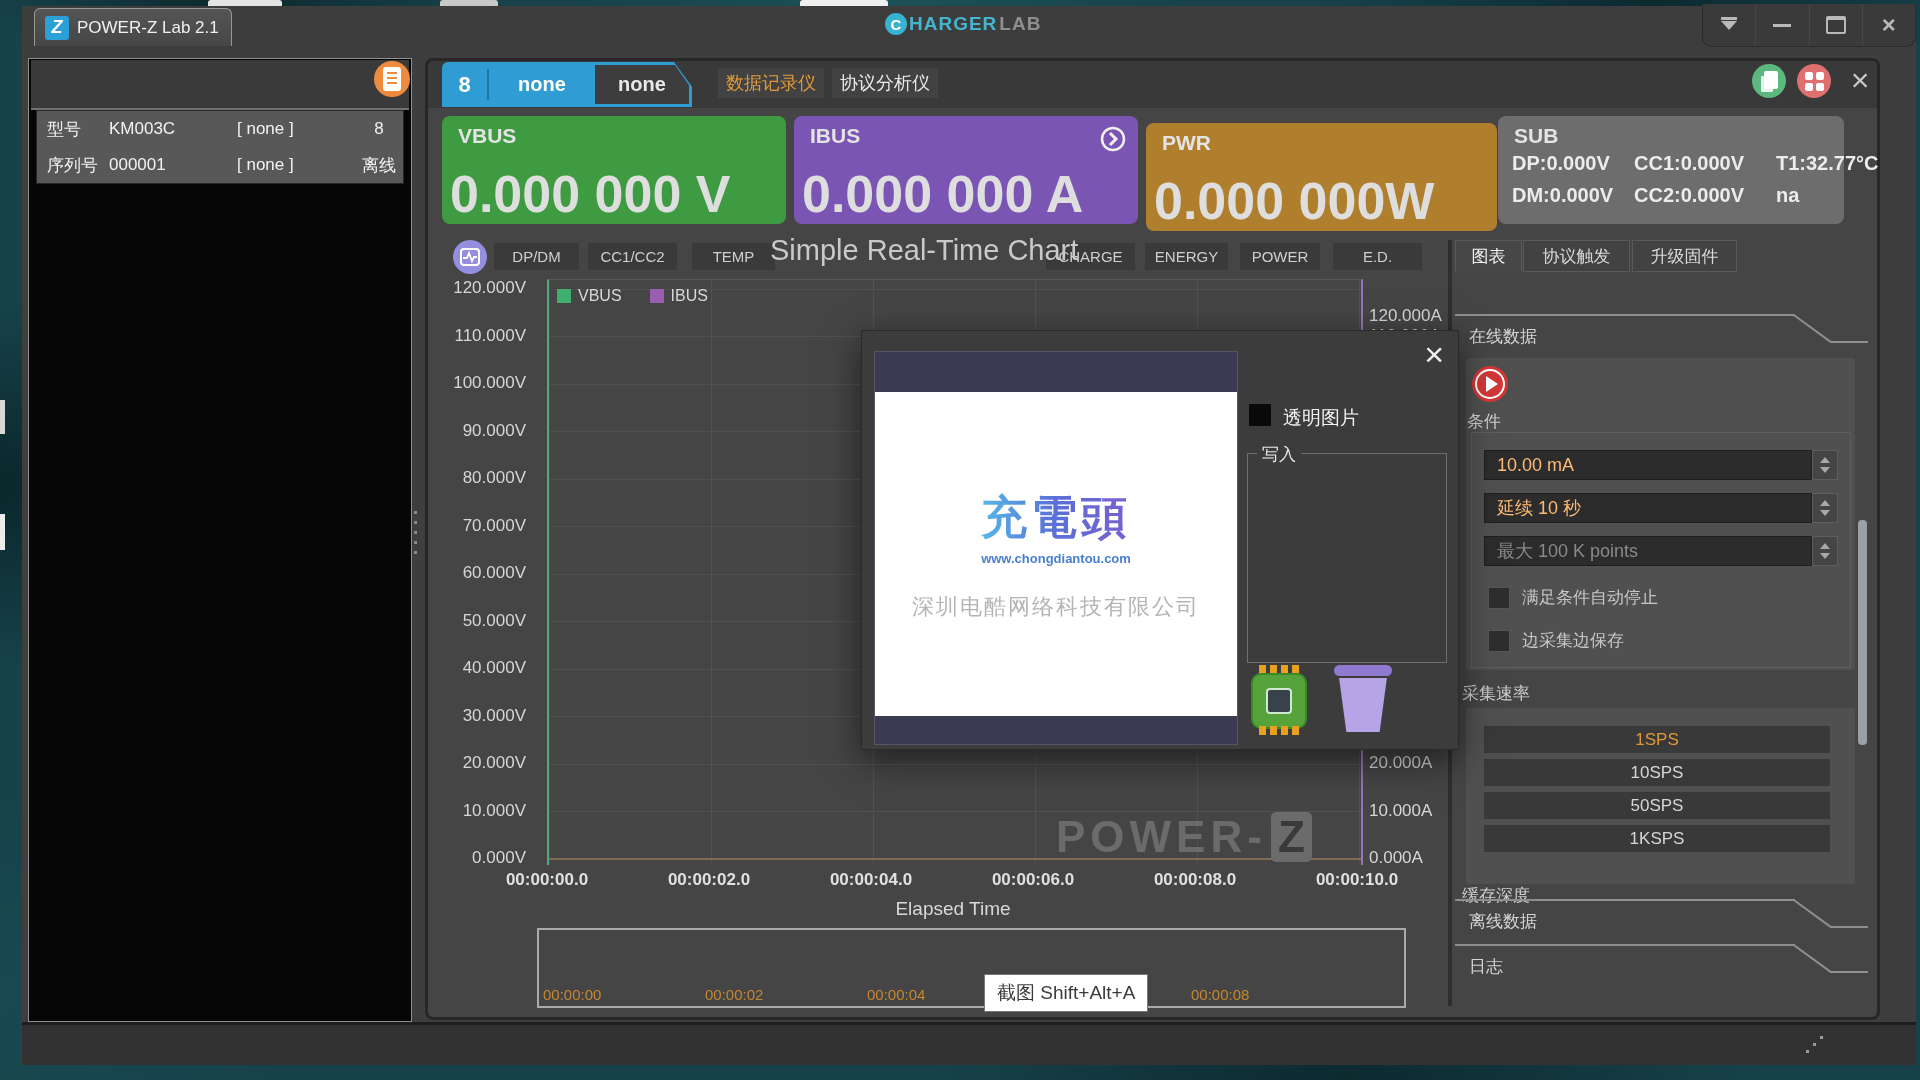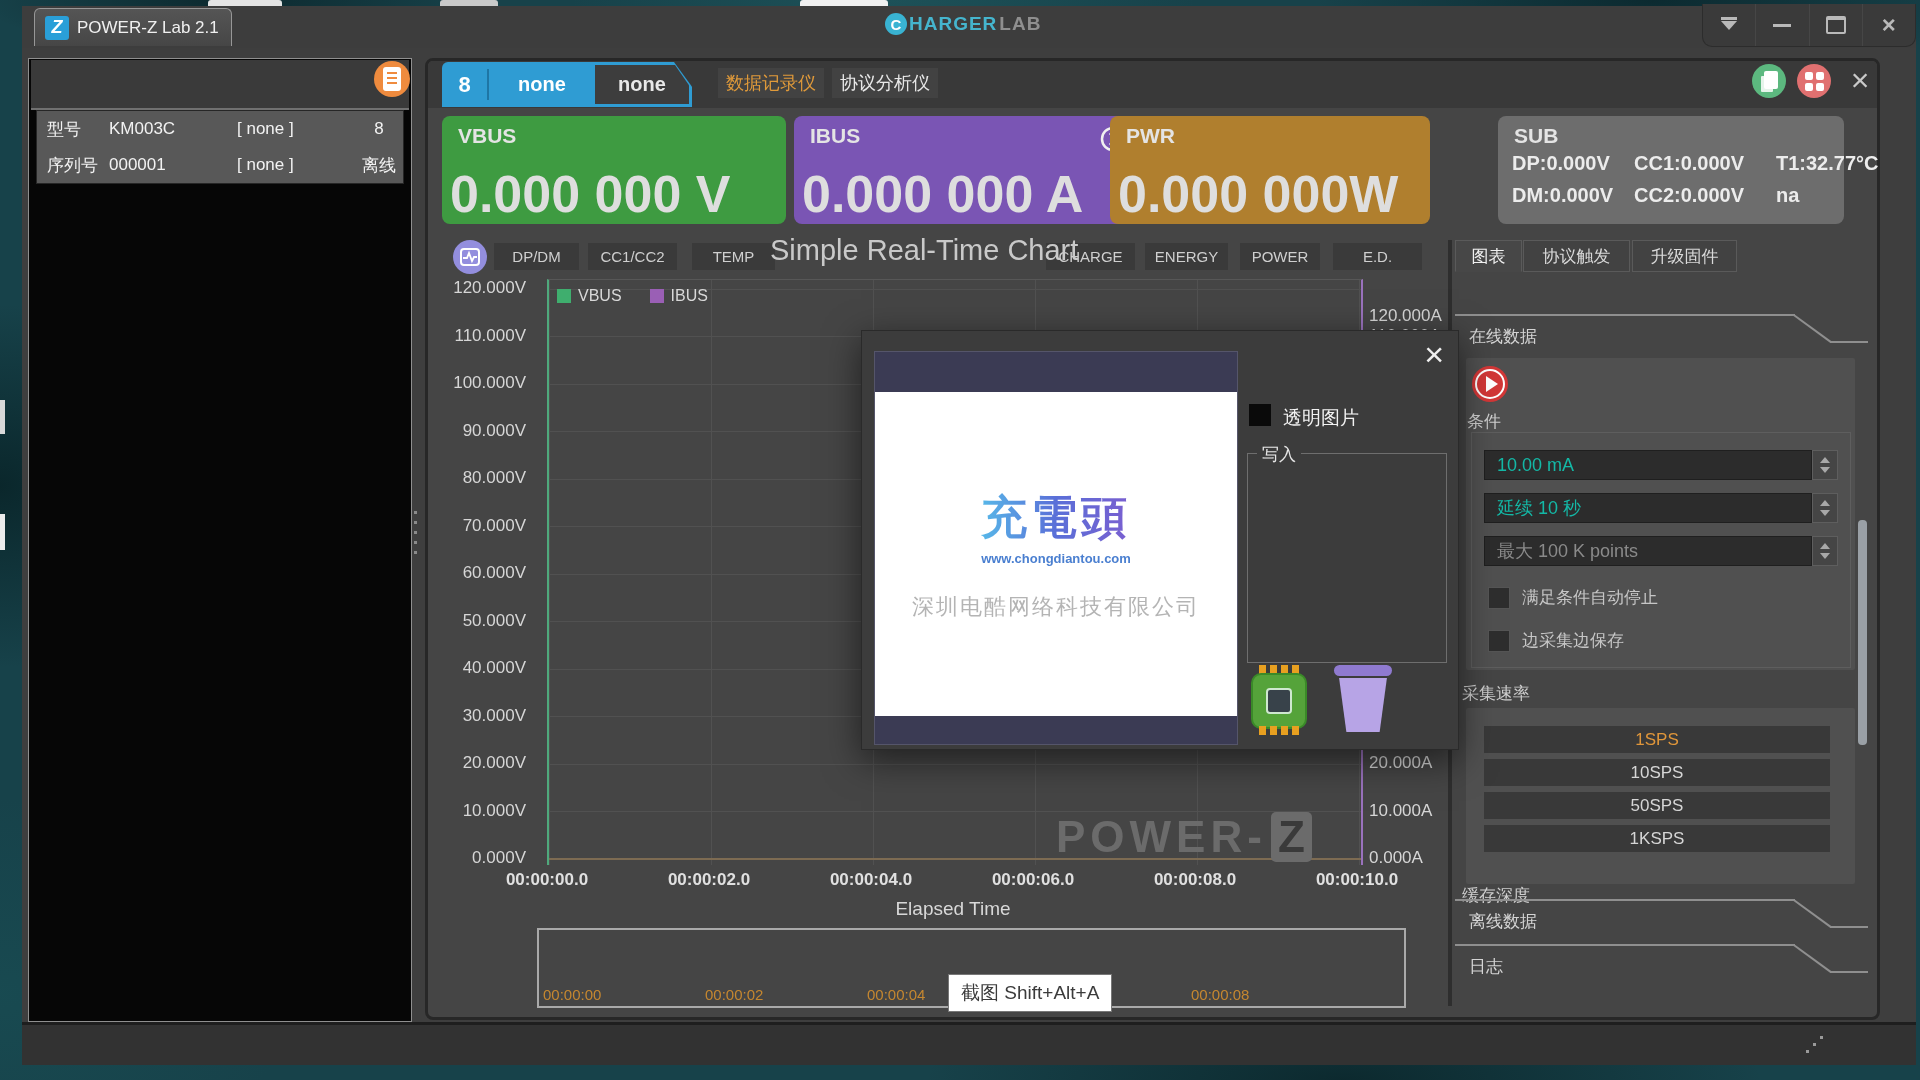--- a/index.html
+++ b/index.html
@@ -81,21 +81,21 @@
   .cb-green{left:1752px;background:#5cb87f;}
   .cb-red{left:1797px;background:#e07070;}
   .pages{width:14px;height:18px;background:#fff;border-radius:2px;box-shadow:-4px 4px 0 -1px #ffffffd8;margin-left:4px;margin-bottom:3px;}
   .grid4{width:8px;height:8px;background:#fff;border-radius:2px;box-shadow:11px 0 0 #fff,0 11px 0 #fff,11px 11px 0 #fff;margin:-10px 0 0 -10px;}
   .panel-x{position:absolute;left:1840px;top:60px;width:40px;height:40px;color:#c9c9c9;font-size:32px;
     display:flex;align-items:center;justify-content:center;}
   
   .card{position:absolute;top:116px;height:108px;border-radius:8px;}
   .card.vbus{left:442px;width:344px;background:#3e9b41;}
   .card.ibus{left:794px;width:344px;background:#7a55b4;}
-  .card.pwr{left:1110px;width:320px;background:#b07f2e;}
+  .card.pwr{left:1146px;width:351px;background:#b07f2e;margin-top:7px;}
   .card.sub{left:1498px;width:346px;background:#6d6d6d;}
   .card-label{position:absolute;left:16px;top:8px;font-size:21px;font-weight:bold;color:#e4e4e4;}
   .card-value{position:absolute;left:8px;bottom:0px;font-size:52px;font-weight:bold;color:#dedede;white-space:nowrap;}
   .ibus-arrow{position:absolute;right:12px;top:10px;width:26px;height:26px;}
   .sub-row{position:absolute;left:14px;display:flex;font-size:20px;font-weight:bold;color:#ececec;}
   .sub-row.r1{top:36px;} .sub-row.r2{top:68px;}
   .sub-row span:nth-child(1){width:122px;} .sub-row span:nth-child(2){width:142px;}
   
   .wave-icon{position:absolute;left:453px;top:240px;width:34px;height:34px;border-radius:50%;background:#938ede;
     display:flex;align-items:center;justify-content:center;}
@@ -120,42 +120,42 @@
   #y-right .ylab{left:6px;}
   #x-ticks{position:absolute;left:547px;top:870px;width:824px;height:22px;}
   .xtick{position:absolute;transform:translateX(-50%);font-size:17px;font-weight:bold;color:#e0e0e0;white-space:nowrap;}
   .x-title{position:absolute;left:547px;top:898px;width:812px;text-align:center;font-size:19px;color:#d8d8d8;}
   .watermark{position:absolute;left:1056px;top:812px;font-size:44px;font-weight:bold;color:#6b6b6b;
     letter-spacing:5px;display:flex;align-items:center;gap:4px;}
   .watermark .wz{background:#6b6b6b;color:#3a3a3a;padding:0 7px;border-radius:5px;letter-spacing:0;}
   
   .timeline{position:absolute;left:537px;top:928px;width:869px;height:80px;border:2px solid #a9a9a9;box-sizing:border-box;padding-left:41px;}
   .tl-tick{position:absolute;bottom:3px;font-size:15px;color:#c58730;white-space:nowrap;}
-  .tooltip{position:absolute;left:948px;top:974px;height:36px;background:#ffffff;color:#3b3b3b;font-size:19px;
+  .tooltip{position:absolute;left:984px;top:974px;height:36px;background:#ffffff;color:#3b3b3b;font-size:19px;
     display:flex;align-items:center;padding:0 12px;border:1px solid #777;z-index:40;white-space:nowrap;}
   
   .rp-divider{position:absolute;left:1448px;top:240px;width:4px;height:766px;background:#2e2e2e;}
   .rtab{position:absolute;top:240px;height:32px;display:flex;align-items:center;justify-content:center;
     font-size:17px;color:#d9d9d9;background:#424242;border:1px solid #5a5a5a;box-sizing:border-box;}
   .rtab.active{background:#474747;border-bottom-color:#474747;color:#f0f0f0;}
   .sec{position:absolute;left:1455px;width:415px;height:42px;}
   .sec-l1{position:absolute;left:0;top:0;width:340px;height:2px;background:#8f8f8f;}
   .sec-diag{position:absolute;left:339px;top:0;width:46px;height:2px;background:#8f8f8f;transform-origin:0 0;transform:rotate(36deg);}
   .sec-l2{position:absolute;left:375px;top:27px;width:38px;height:2px;background:#8f8f8f;}
   .sec-label{position:absolute;left:14px;top:11px;font-size:17px;color:#d4d4d4;}
   .rcard{position:absolute;background:#505050;border-radius:2px;}
   .play-btn{position:absolute;left:1472px;top:366px;width:36px;height:36px;border-radius:50%;background:#d23737;}
   .play-btn::before{content:"";position:absolute;inset:3px;border:2px solid #fff;border-radius:50%;}
   .play-btn::after{content:"";position:absolute;left:14px;top:10px;border-left:12px solid #fff;
     border-top:8px solid transparent;border-bottom:8px solid transparent;}
   .rlabel{position:absolute;font-size:17px;color:#cfcfcf;}
   .groupbox{position:absolute;left:1471px;top:432px;width:380px;height:236px;border:1px solid #5e5e5e;box-sizing:border-box;}
   .spin-rows{position:absolute;left:1484px;top:450px;width:354px;display:flex;flex-direction:column;gap:13px;}
   .spin-row{display:flex;height:30px;}
-  .spin-input{flex:1;background:#2c2c2c;border:1px solid #1f1f1f;color:#14b8a6;font-size:18px;
+  .spin-input{flex:1;background:#2c2c2c;border:1px solid #1f1f1f;color:#fdba74;font-size:18px;
     display:flex;align-items:center;padding-left:12px;}
   .spin-input.disabled{color:#8a8a8a;}
   .spin-btns{width:24px;background:#454545;border:1px solid #5e5e5e;display:flex;flex-direction:column;
     align-items:center;justify-content:center;gap:4px;}
   .arr-up{width:0;height:0;border-left:5px solid transparent;border-right:5px solid transparent;border-bottom:6px solid #a8a8a8;}
   .arr-dn{width:0;height:0;border-left:5px solid transparent;border-right:5px solid transparent;border-top:6px solid #a8a8a8;}
   .chk-row{position:absolute;display:flex;align-items:center;gap:12px;}
   .chk-box{width:20px;height:20px;background:#2e2e2e;border:1px solid #555;}
   .chk-label{font-size:17px;color:#c6c6c6;}
   .rate-btns{position:absolute;left:1484px;top:726px;width:346px;display:flex;flex-direction:column;gap:6px;}

